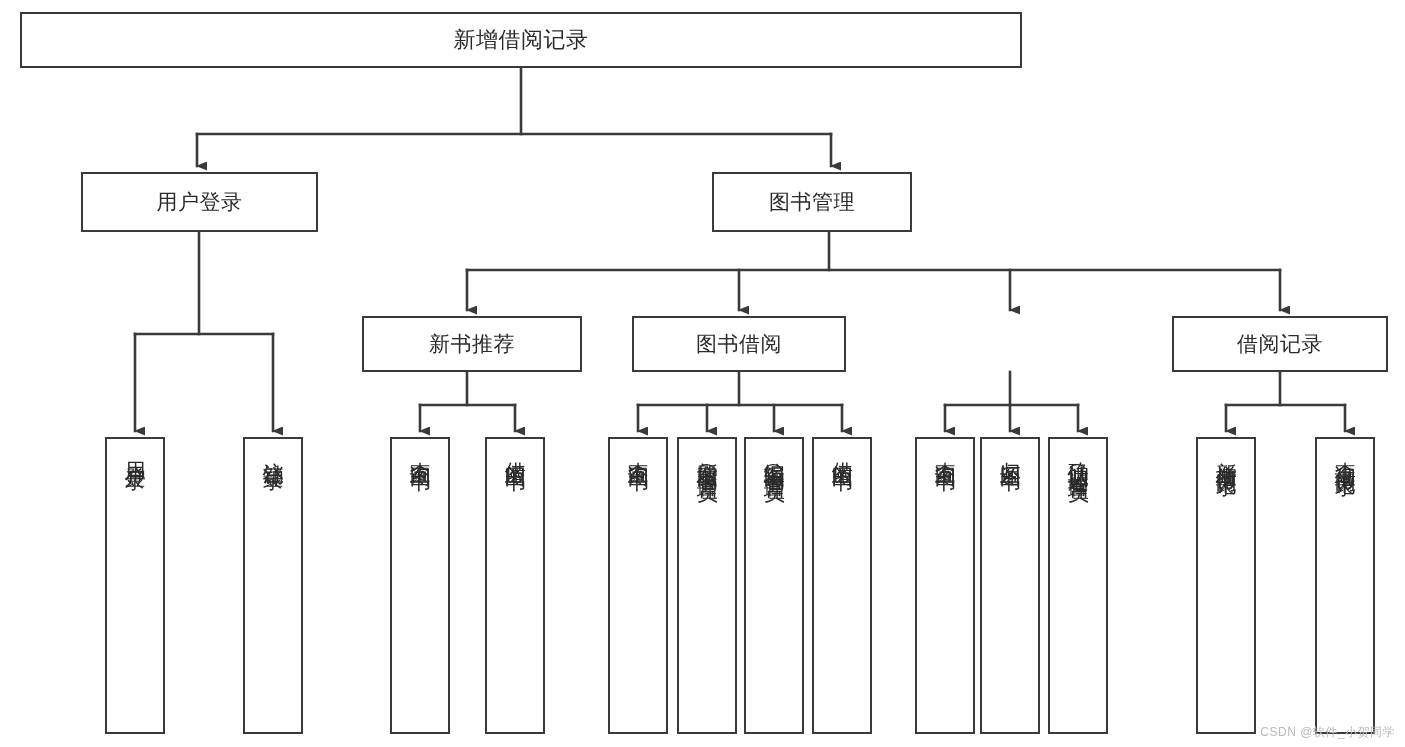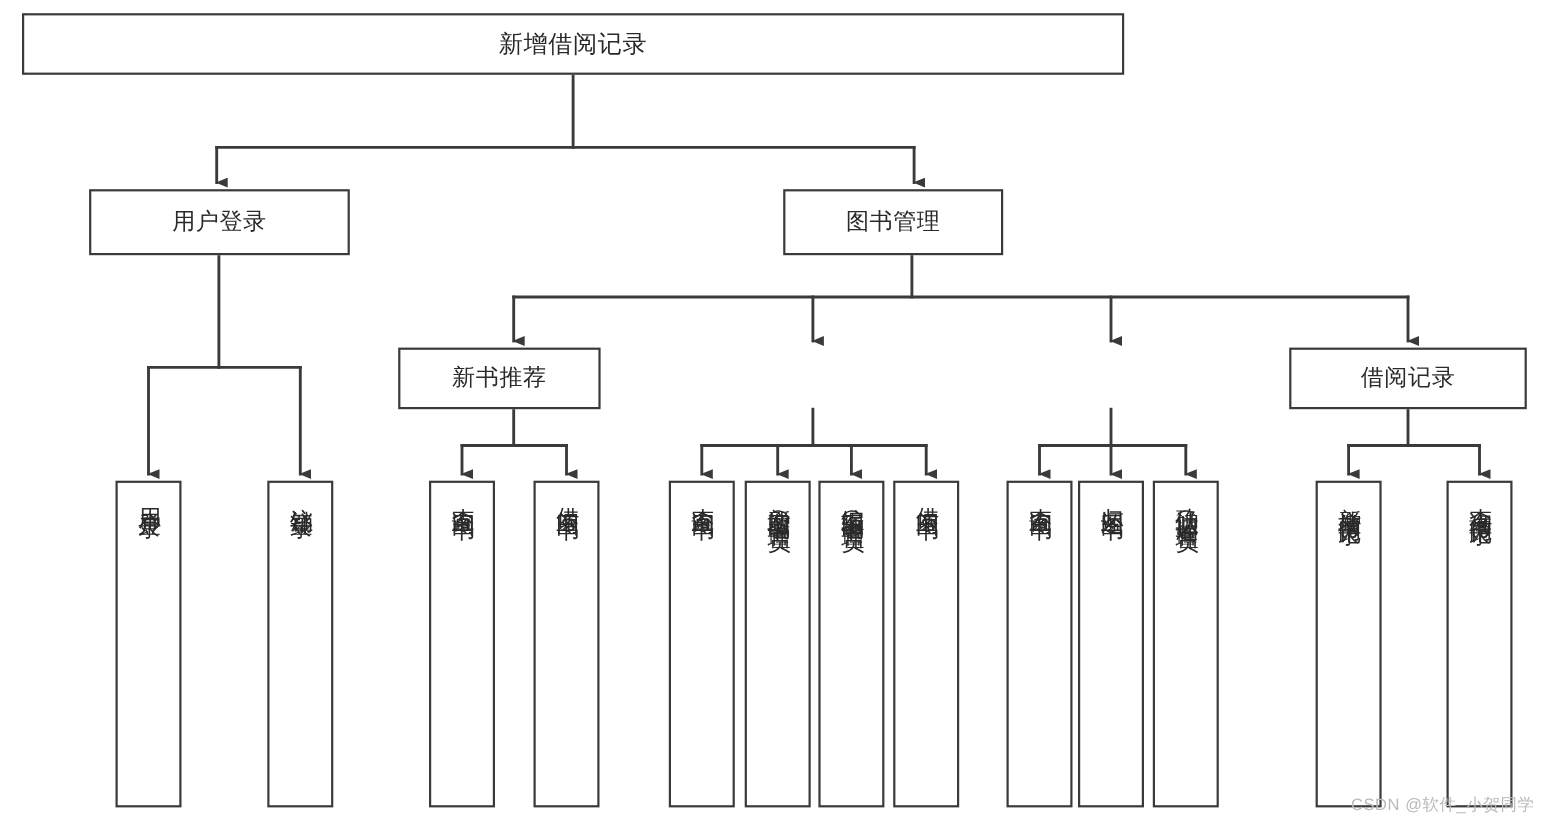--- a/index.html
+++ b/index.html
@@ -61,21 +61,21 @@
     text-orientation: upright;
     font-size: 21px;
     line-height: 1.35;
     letter-spacing: 3px;
     white-space: nowrap;
   }
   .watermark {
     position: absolute;
     right: 10px;
     bottom: 6px;
-    font-size: 15px;
+    font-size: 12px;
     color: #b9b9b9;
     letter-spacing: 0.5px;
     z-index: 5;
     white-space: nowrap;
   }
 </style>
 </head>
 <body>
 
 <div id="diagram-root">
@@ -135,24 +135,27 @@
   </div>
 
   <div class="node horiz" style="left:81px; top:172px; width:237px; height:60px;">
     <span class="node-label">用户登录</span>
   </div>
 
   <div class="node horiz" style="left:712px; top:172px; width:200px; height:60px;">
     <span class="node-label">图书管理</span>
   </div>
 
-  <div class="node horiz" style="left:362px; top:316px; width:184px; height:56px;">
+  <div class="node horiz" style="left:362px; top:316px; width:220px; height:56px;">
     <span class="node-label">新书推荐</span>
   </div>
 
+  <div class="node horiz" style="left:632px; top:316px; width:214px; height:56px;">
+    <span class="node-label">图书借阅</span>
+  </div>
 
 
   <div class="node horiz" style="left:1172px; top:316px; width:216px; height:56px;">
     <span class="node-label">借阅记录</span>
   </div>
 
   <div class="node leaf" style="left:105px; top:437px; width:60px; height:297px;">
     <span class="node-label">用户登录</span>
   </div>
   <div class="node leaf" style="left:243px; top:437px; width:60px; height:297px;">

